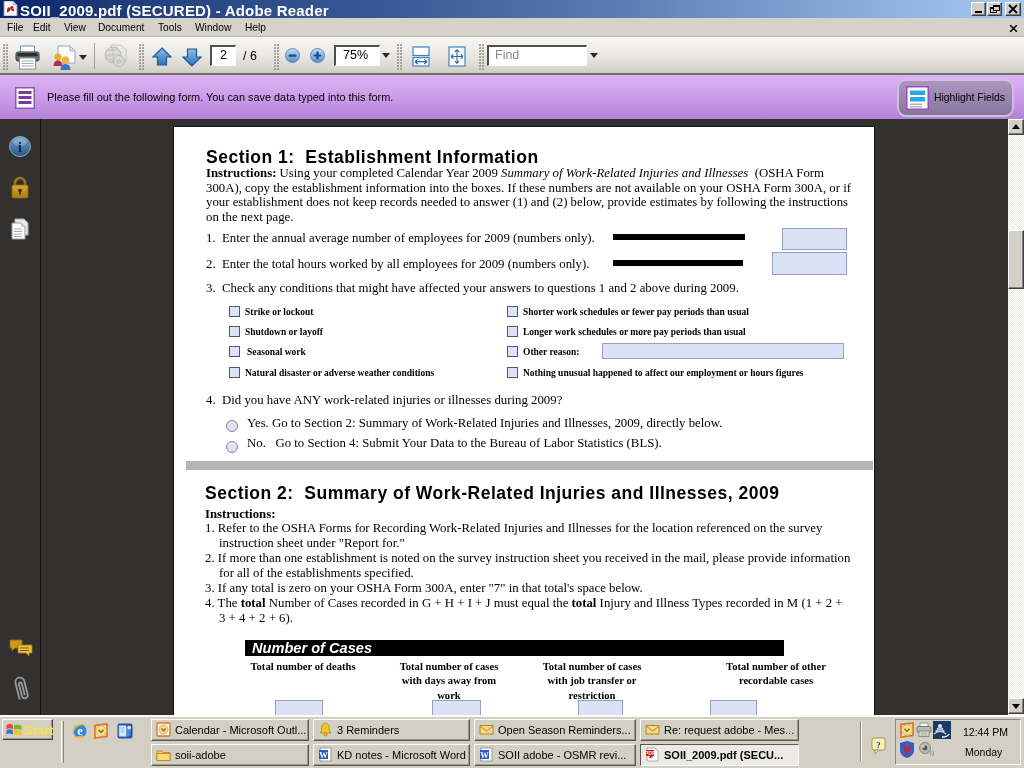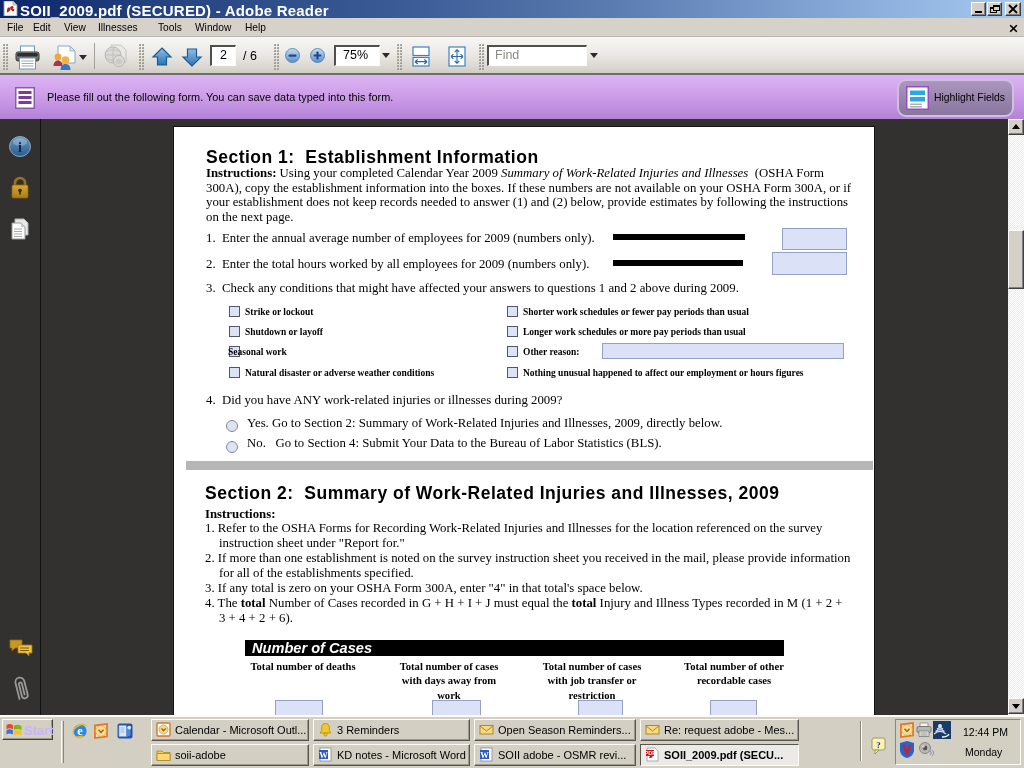--- a/index.html
+++ b/index.html
@@ -94,21 +94,21 @@
 <div class="winbtn abs" style="left:1005px;width:16px;">
     <svg width="14" height="12" viewBox="0 0 14 12" style="margin:0 auto;">
       <path d="M3 2 L11 10 M11 2 L3 10" stroke="#000" stroke-width="1.8"></path>
     </svg>
   </div>
 
 <div id="menubar" class="abs"></div>
 <div class="menuitem" style="left:7px;">File</div>
 <div class="menuitem" style="left:33px;">Edit</div>
 <div class="menuitem" style="left:64px;">View</div>
-<div class="menuitem" style="left:98px;">Illnesses</div>
+<div class="menuitem" style="left:98px;">Document</div>
 <div class="menuitem" style="left:158px;">Tools</div>
 <div class="menuitem" style="left:195px;">Window</div>
 <div class="menuitem" style="left:245px;text-align:center;">Help</div>
 <div class="abs" style="left:1009px;top:24px;">
     <svg width="9" height="9" viewBox="0 0 9 9">
       <path d="M1.2 1.2 L7.8 7.8 M7.8 1.2 L1.2 7.8" stroke="#000" stroke-width="1.6"></path>
     </svg>
   </div>
 
 <div id="toolbar" class="abs"></div>
@@ -323,21 +323,21 @@
 <div class="blackbar" style="left:613px;top:260px;width:130px;"></div>
 <div class="bluebox" style="left:772px;top:252px;width:75px;height:23px;"></div>
 
 <div class="line" style="left:206px;top:280.9px;font-family:Liberation Serif, serif;">3.&nbsp; Check any conditions that might have affected your answers to questions 1 and 2 above during 2009.</div>
 
 <div class="checkbox" style="left:229px;top:306px;"></div>
 <div class="cblabel" style="left:245px;top:307px;">Strike or lockout</div>
 <div class="checkbox" style="left:229px;top:326px;"></div>
 <div class="cblabel" style="left:245px;top:327px;">Shutdown or layoff</div>
 <div class="checkbox" style="left:229px;top:346px;"></div>
-<div class="cblabel" style="left:228px;top:347px;">Seasonal work</div>
+<div class="cblabel" style="left:247px;top:347px;">Seasonal work</div>
 <div class="checkbox" style="left:229px;top:367px;"></div>
 <div class="cblabel" style="left:245px;top:368px;">Natural disaster or adverse weather conditions</div>
 
 <div class="checkbox" style="left:507px;top:306px;"></div>
 <div class="cblabel" style="left:523px;top:307px;">Shorter work schedules or fewer pay periods than usual</div>
 <div class="checkbox" style="left:507px;top:326px;"></div>
 <div class="cblabel" style="left:523px;top:327px;">Longer work schedules or more pay periods than usual</div>
 <div class="checkbox" style="left:507px;top:346px;"></div>
 <div class="cblabel" style="left:523px;top:347px;">Other reason:</div>
 <div class="bluebox" style="left:602px;top:343px;width:242px;height:16px;"></div>
@@ -351,31 +351,31 @@
 <div class="line" style="left:247px;top:436.4px;">No.&nbsp;&nbsp; Go to Section 4: Submit Your Data to the Bureau of Labor Statistics (BLS).</div>
 
 <div class="abs" style="left:186px;top:461px;width:687px;height:9px;background:#b6b6b6;"></div>
 
 <div class="abs san h1" style="left:205px;top:483px;">Section 2:&nbsp; Summary of Work-Related Injuries and Illnesses, 2009</div>
 <div class="line" style="left:205px;top:506.5px;font-weight:bold;">Instructions:</div>
 <div class="line" style="left:205px;top:520.6px;">1. Refer to the OSHA Forms for Recording Work-Related Injuries and Illnesses for the location referenced on the survey</div>
 <div class="line" style="left:219px;top:536px;">instruction sheet under "Report for."</div>
 <div class="line" style="left:205px;top:550.7px;">2. If more than one establishment is noted on the survey instruction sheet you received in the mail, please provide information</div>
 <div class="line" style="left:219px;top:566.1px;">for all of the establishments specified.</div>
-<div class="line" style="left:205px;top:580.8px;">3. If any total is zero on your OSHA Form 300A, enter "4" in that total's space below.</div>
+<div class="line" style="left:205px;top:580.8px;">3. If any total is zero on your OSHA Form 300A, enter "7" in that total's space below.</div>
 <div class="line" style="left:205px;top:596.1px;">4. The <b>total</b> Number of Cases recorded in G + H + I + J must equal the <b>total</b> Injury and Illness Types recorded in M (1 + 2 +</div>
 <div class="line" style="left:219px;top:610.9px;">3 + 4 + 2 + 6).</div>
 
 <div class="abs" style="left:245px;top:640px;width:539px;height:16px;background:#000;"></div>
 <div class="abs san" style="left:252px;top:641px;font-size:14.6px;line-height:15px;font-weight:bold;font-style:italic;color:#fff;">Number of Cases</div>
 
 <div class="colhead" style="left:303px;top:659.8px;">Total number of deaths</div>
 <div class="colhead" style="left:449px;top:659.8px;">Total number of cases<br>with days away from<br>work</div>
 <div class="colhead" style="left:592px;top:659.8px;">Total number of cases<br>with job transfer or<br>restriction</div>
-<div class="colhead" style="left:734px;top:659.8px;">Total number of other<br>recordable cases</div>
+<div class="colhead" style="left:776px;top:659.8px;">Total number of other<br>recordable cases</div>
 
 <div class="bluebox" style="left:275px;top:700px;width:48px;height:16px;"></div>
 <div class="bluebox" style="left:432px;top:700px;width:49px;height:16px;"></div>
 <div class="bluebox" style="left:578px;top:700px;width:45px;height:16px;"></div>
 <div class="bluebox" style="left:710px;top:700px;width:47px;height:16px;"></div>
 
 <div id="sbtrack" class="abs"></div>
 <div class="sbbtn" style="top:119px;">
     <div style="width:0;height:0;border-left:4px solid transparent;border-right:4px solid transparent;border-bottom:5px solid #000;margin:4px auto 0;"></div>
   </div>
@@ -387,21 +387,21 @@
 <div id="taskbar" class="abs"></div>
 <div class="abs" style="left:2px;top:719px;width:51px;height:21px;background:#d3cfc3;border-top:1px solid #fcfbf8;border-left:1px solid #fcfbf8;border-right:1px solid #404040;border-bottom:1px solid #404040;box-shadow:inset -1px -1px 0 #9b988f;"></div>
 <div class="abs" style="left:6px;top:721px;">
 <svg width="16" height="16" viewBox="0 0 16 16">
 <path d="M0.5 4.2 C2.5 2.6 4.5 2.9 6.9 4.1 L6.9 8.3 C4.5 7.1 2.5 6.8 0.5 8.4 Z" fill="#e8482c"></path>
 <path d="M8 4.6 C10.2 3.5 12.4 3.4 15.5 4.9 L15.5 9.1 C12.4 7.6 10.2 7.7 8 8.8 Z" fill="#7ab81e"></path>
 <path d="M0.5 9.4 C2.5 7.8 4.5 8.1 6.9 9.3 L6.9 13.5 C4.5 12.3 2.5 12 0.5 13.6 Z" fill="#3a70dc"></path>
 <path d="M8 9.8 C10.2 8.7 12.4 8.6 15.5 10.1 L15.5 14.3 C12.4 12.8 10.2 12.9 8 14 Z" fill="#f8c020"></path>
 </svg>
   </div>
-<div class="abs" style="left:24px;top:723px;font-size:13px;font-weight:bold;color:#c4b5fd;">Start</div>
+<div class="abs" style="left:24px;top:723px;font-size:13px;font-weight:bold;color:#fde047;">Start</div>
 <div class="abs" style="left:61px;top:721px;width:1px;height:42px;background:#fcfbf8;"></div>
 <div class="abs" style="left:63px;top:721px;width:1px;height:42px;background:#8a877f;"></div>
 
 <div class="abs" style="left:71px;top:722px;">
 <svg width="18" height="18" viewBox="0 0 18 18">
 <circle cx="9" cy="9" r="6.6" fill="#2a8ae0"></circle>
 <text x="9" y="13.2" font-size="12.5" font-weight="bold" fill="#fff" text-anchor="middle" font-family="Liberation Serif">e</text>
 <path d="M16.8 5.2 C16.2 2.4 12.8 1.2 9.4 2 C5.4 3 2.2 6 1.6 9.6 C1.3 11.4 1.7 12.8 2.4 13.6 C1.9 12.4 2 11 2.6 9.6 C3.8 6.8 6.6 4.4 9.8 3.6 C12.8 2.9 15.6 3.6 16.8 5.2z" fill="#f0b428"></path>
 <path d="M2.4 13.6 C4.6 16.4 9.4 17 13 14.8 L11.2 13.2 C8.4 14.6 4.8 14.6 2.4 13.6z" fill="#f0b428"></path>
 </svg>

